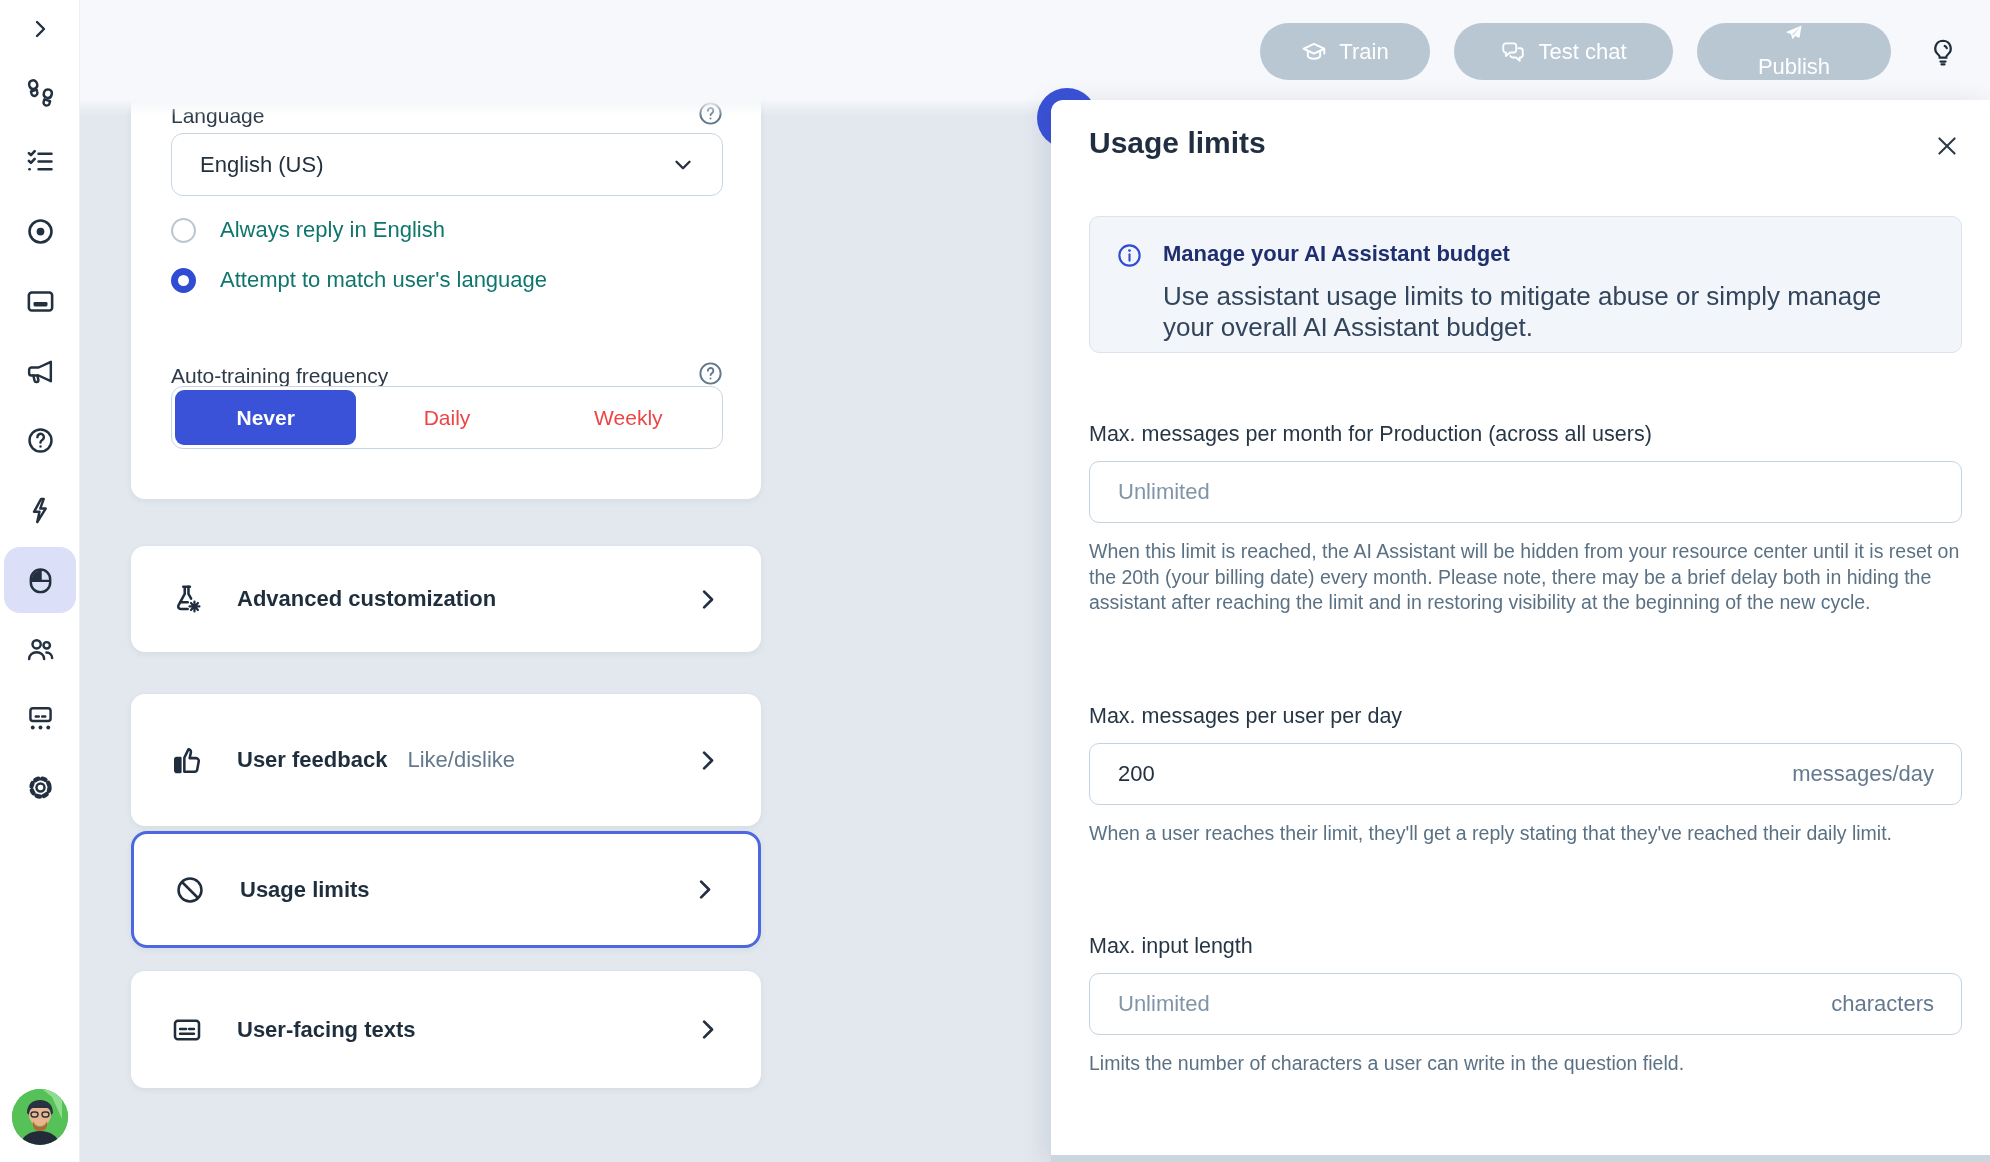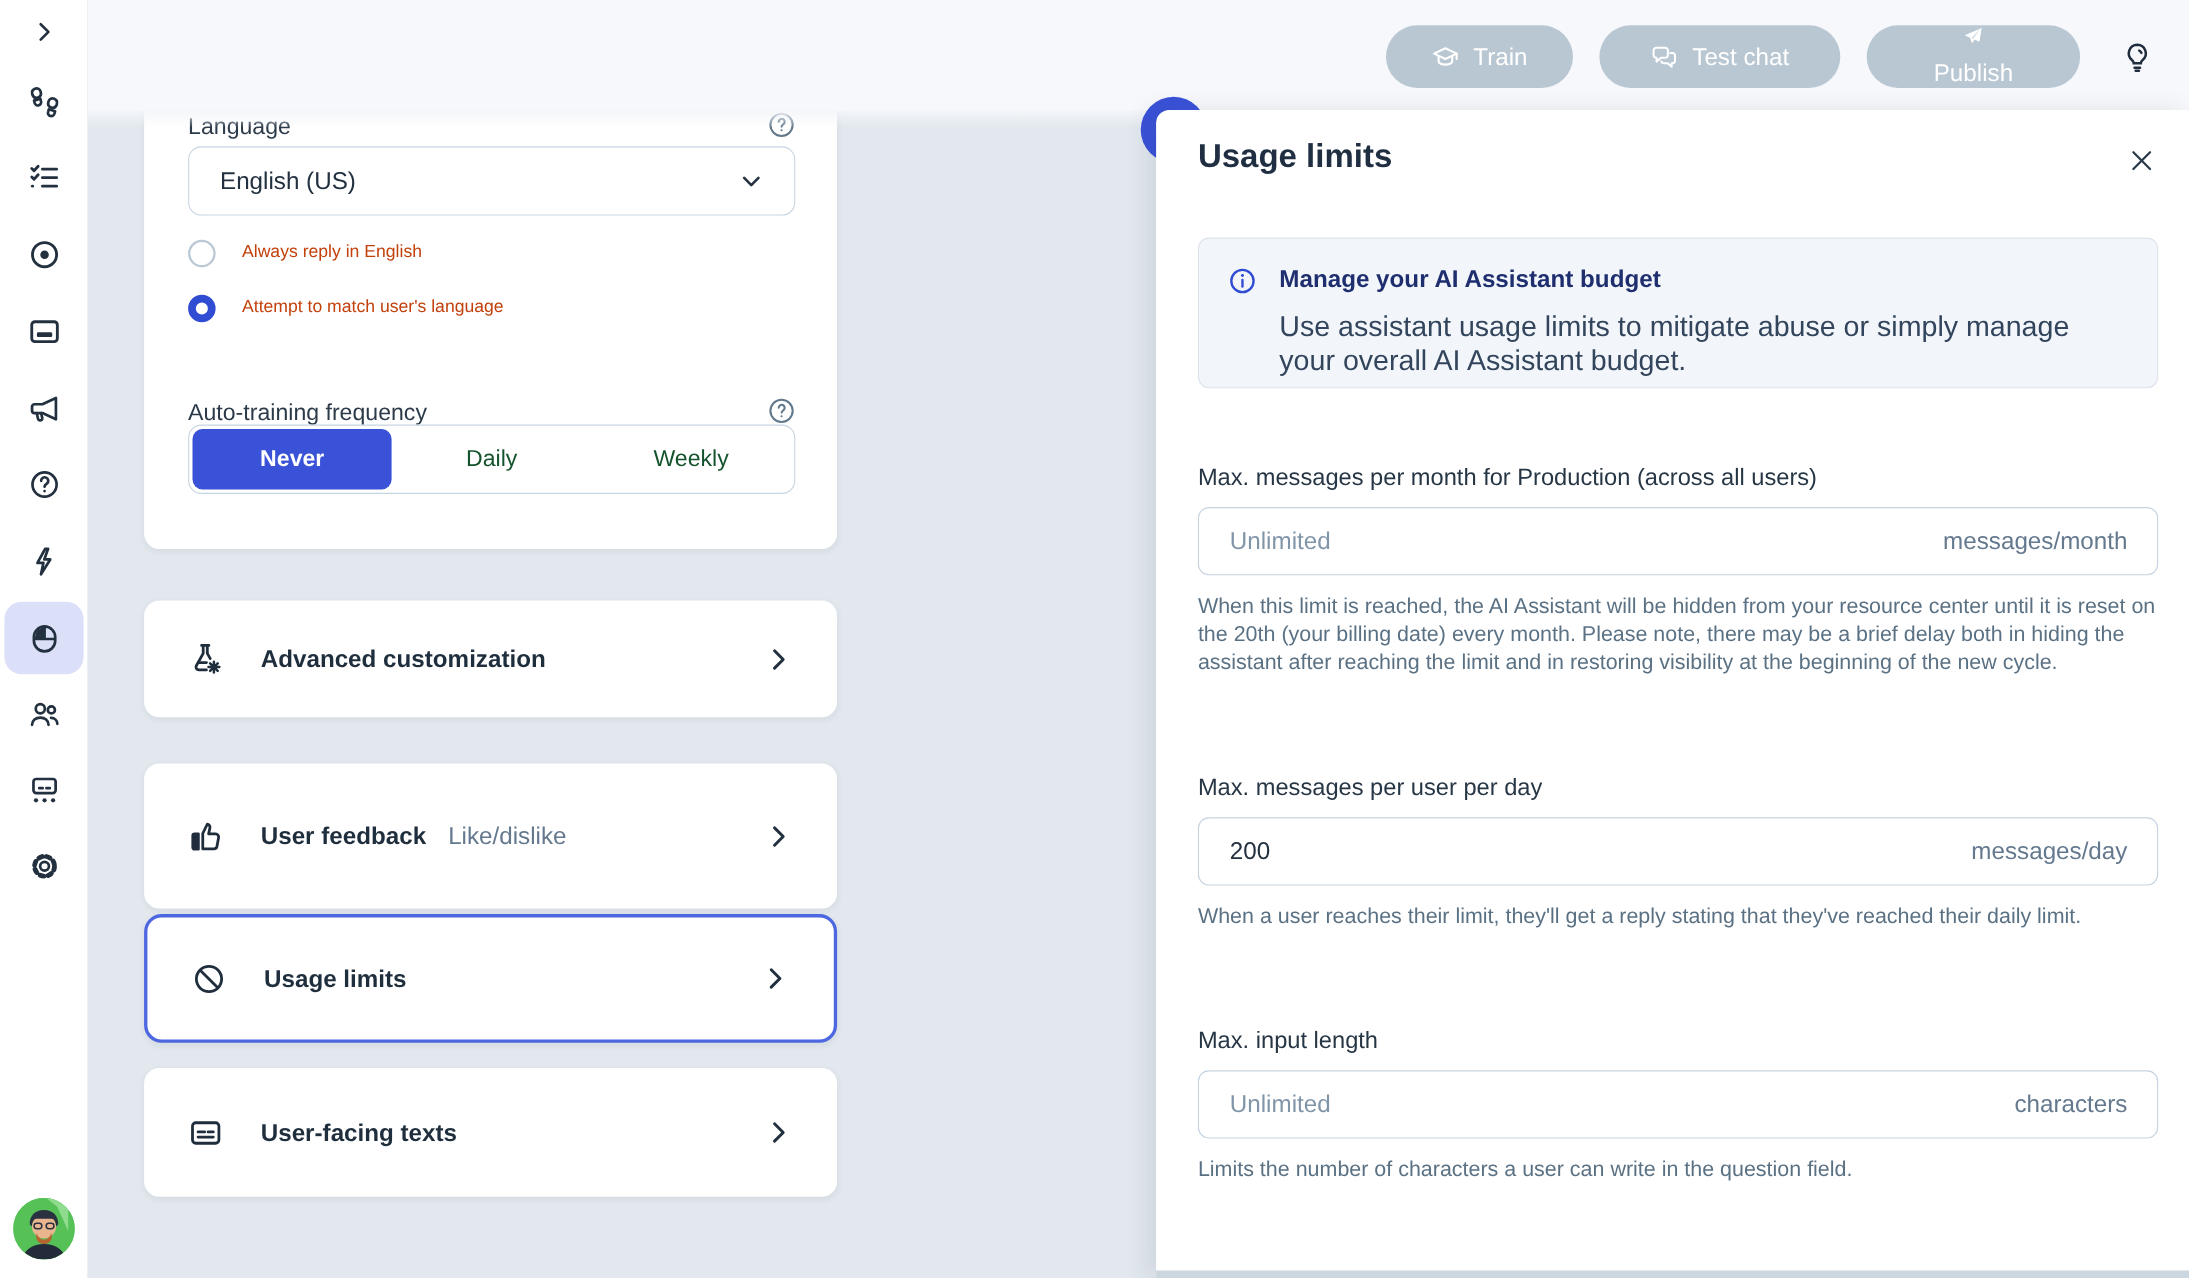--- a/index.html
+++ b/index.html
@@ -40,25 +40,25 @@
   .card1 { left:131px; top:100px; width:630px; height:399px; border-radius:0 0 14px 14px; }
   .field-label { font-size:21px; color:#2c3a49; }
   .help-badge { position:absolute; width:27px; height:27px; color:#62788b; }
   .select { position:absolute; left:40px; top:33px; width:552px; height:63px; border:1.5px solid #c8d5e2;
       border-radius:12px; background:#fff; display:flex; align-items:center; padding:0 26px 0 28px;
       font-size:22px; color:#22303f; cursor:pointer; }
   .select .chev { margin-left:auto; width:26px; height:26px; color:#243140; }
   .radio-row { position:absolute; left:40px; height:26px; display:flex; align-items:center; gap:24px; cursor:pointer; }
   .radio { width:25px; height:25px; border-radius:50%; background:#fff; border:2px solid #bac8d5; flex:0 0 auto; }
   .radio.on { border:7.5px solid #2f4cd3; }
-  .radio-row span { font-size:16px; color:#c2410c; }
+  .radio-row span { font-size:22px; color:#0f766e; }
   .seg { position:absolute; left:40px; top:286px; width:552px; height:63px; border:1.5px solid #c8d5e2;
       border-radius:12px; background:#fff; display:flex; padding:3px; }
   .seg button { flex:1; border:none; background:none; font-family:inherit; font-size:21px; font-weight:500;
-      color:#14532d; border-radius:9px; cursor:pointer; }
+      color:#ef4444; border-radius:9px; cursor:pointer; }
   .seg button.on { background:#3a52d8; color:#ffffff; font-weight:600; }
 
   .navcard { display:flex; align-items:center; padding:0 40px; gap:34px; cursor:pointer; }
   .navcard .ic { width:32px; height:32px; color:#1f2d3d; flex:0 0 auto; }
   .navcard .t { font-size:22px; font-weight:700; color:#1f2e3d; }
   .navcard .sub { font-size:22px; color:#64798d; margin-left:-14px; }
   .navcard .chev { margin-left:auto; width:27px; height:27px; color:#22303f; }
   .card2 { left:131px; top:546px; width:630px; height:106px; }
   .card3 { left:131px; top:694px; width:630px; height:132px; }
   .card4 { left:131px; top:831px; width:630px; height:117px; border:3px solid #4d67e0; border-radius:16px; }
@@ -338,21 +338,20 @@
         </svg>
         <span class="info-title">Manage your AI Assistant budget</span>
       </div>
       <div class="info-body">Use assistant usage limits to mitigate abuse or simply manage your overall AI Assistant budget.</div>
     </div>
 
     <div class="fblock f1">
       <div class="lbl">Max. messages per month for Production (across all users)</div>
       <div class="inputwrap">
         <input type="text" placeholder="Unlimited" style="">
-        <span class="suffix">messages/month</span>
       </div>
       <div class="helper">When this limit is reached, the AI Assistant will be hidden from your resource center until it is reset on the 20th (your billing date) every month. Please note, there may be a brief delay both in hiding the assistant after reaching the limit and in restoring visibility at the beginning of the new cycle.</div>
     </div>
 
     <div class="fblock f2">
       <div class="lbl">Max. messages per user per day</div>
       <div class="inputwrap">
         <input type="text" value="200" style="">
         <span class="suffix">messages/day</span>
       </div>

